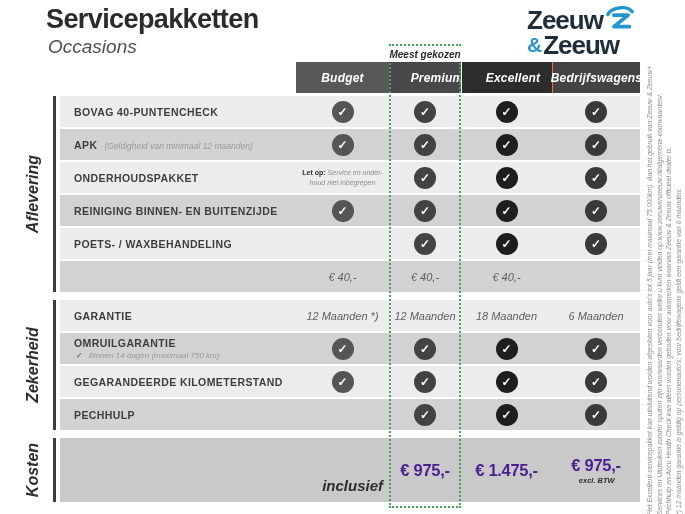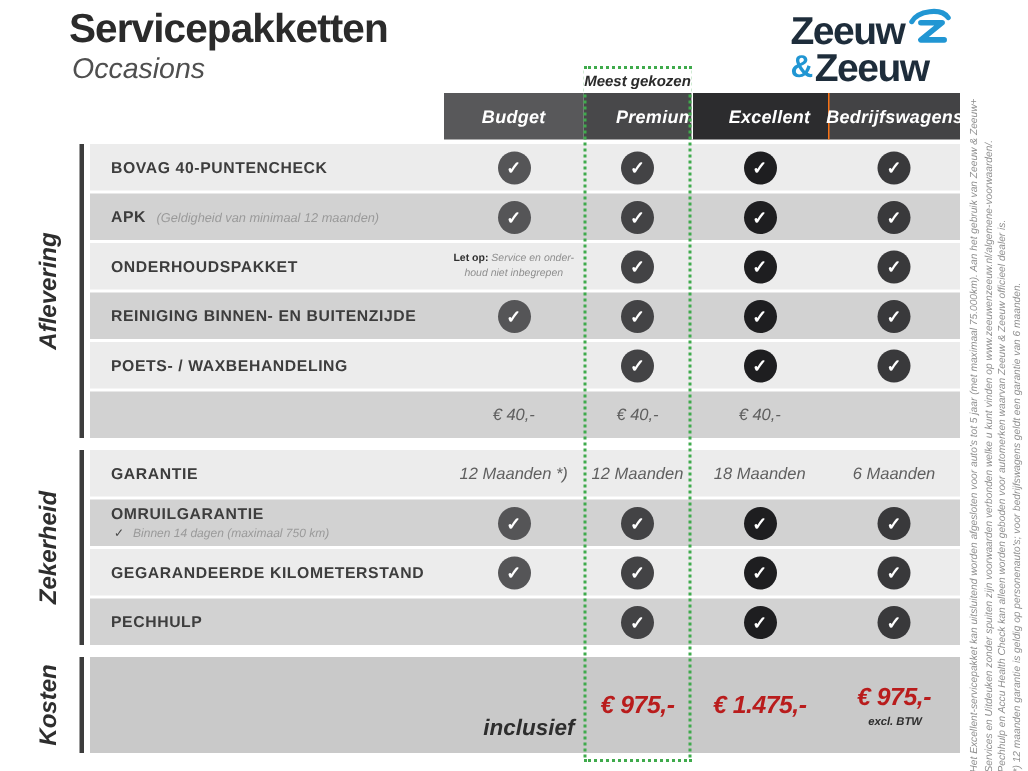--- a/index.html
+++ b/index.html
@@ -54,21 +54,21 @@
   .cell-text{font-size:11px;font-style:italic;color:#5f5f5f;}
 
   .letop{font-size:7px;font-style:italic;color:#8f8f8f;text-align:center;line-height:1.3;padding:0 4px;}
   .letop b{font-style:normal;color:#2f2f2f;font-weight:bold;}
 
   
   .kosten-row{margin-top:8px;height:64px;background:var(--kosten-band,#c9c9c9);}
   .kosten-cell{display:flex;align-items:center;justify-content:center;}
   .inclusief{justify-content:flex-end;padding-right:6px;box-sizing:border-box;
              font-size:15px;font-weight:bold;font-style:italic;color:#2d2d2d;margin-top:30px;}
-  .price{font-size:16.5px;font-weight:bold;font-style:italic;color:#b91c1c;letter-spacing:-0.3px;}
+  .price{font-size:16.5px;font-weight:bold;color:#4c1d95;letter-spacing:-0.3px;}
   .price-stack{display:flex;flex-direction:column;align-items:center;}
   .price-note{font-size:7.5px;font-weight:bold;font-style:italic;color:#2d2d2d;align-self:flex-end;margin-right:6px;margin-top:1px;}
 
   
   .premium-overlay{position:absolute;left:389px;top:44px;width:72px;height:464px;box-sizing:border-box;
                    border-left:2px dotted var(--accent-green,#3faa4c);
                    border-right:2px dotted var(--accent-green,#3faa4c);
                    border-bottom:2px dotted var(--accent-green,#3faa4c);
                    pointer-events:none;z-index:6;}
   .meest-badge{position:absolute;left:389px;top:44px;width:72px;height:18px;background:#fff;box-sizing:border-box;

